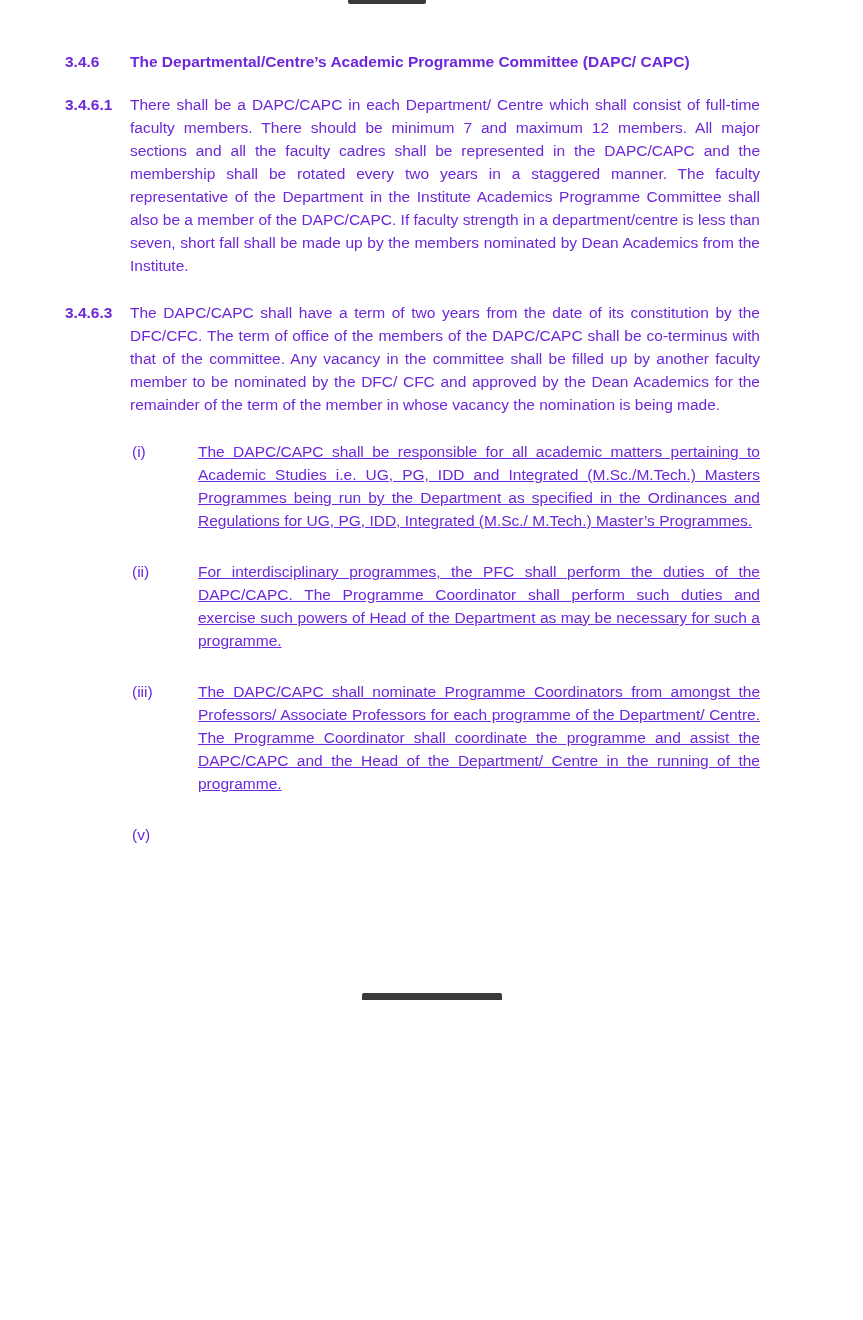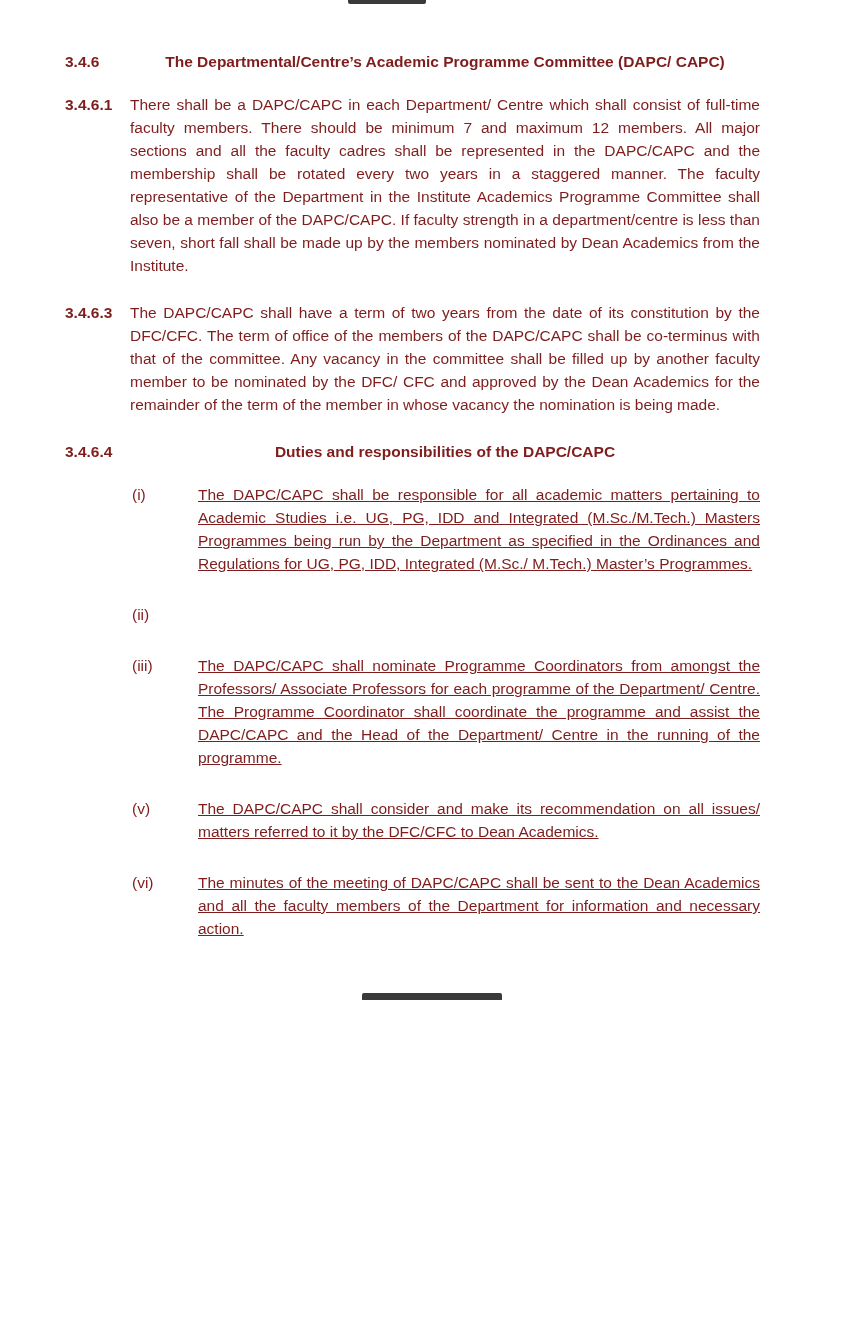--- a/index.html
+++ b/index.html
@@ -10,21 +10,21 @@
   .page {
     position: relative;
     width: 863px;
     height: 1000px;
     background: #ffffff;
     box-sizing: border-box;
     padding: 50px 103px 0 65px;
     font-family: "Liberation Sans", "DejaVu Sans", sans-serif;
     font-size: 15.5px;
     line-height: 23px;
-    color: #7f1d1d;
+    color: #6d28d9;
     overflow: hidden;
   }
   .edge-artifact {
     position: absolute;
     background: #3a3a3a;
   }
   .edge-top {
     top: 0; left: 348px; width: 78px; height: 4px;
     border-radius: 0 0 2px 2px;
   }
@@ -40,21 +40,21 @@
   .sec-num {
     width: 65px;
     flex-shrink: 0;
     font-weight: 700;
   }
   .sec-body {
     flex: 1;
     text-align: justify;
   }
   .sec.heading { margin-bottom: 20px; }
-  .sec.heading .sec-body { font-weight: 700; text-align: center; }
+  .sec.heading .sec-body { font-weight: 700; text-align: left; }
   .items { margin-left: 67px; }
   .item {
     display: flex;
     align-items: flex-start;
     margin-bottom: 28px;
   }
   .item-label {
     width: 66px;
     flex-shrink: 0;
   }
@@ -80,49 +80,41 @@
     <div class="sec-num">3.4.6.1</div>
     <div class="sec-body">There shall be a DAPC/CAPC in each Department/ Centre which shall consist of full-time faculty members. There should be minimum 7 and maximum 12 members. All major sections and all the faculty cadres shall be represented in the DAPC/CAPC and the membership shall be rotated every two years in a staggered manner.  The faculty representative of the Department in the Institute Academics Programme Committee shall also be a member of the DAPC/CAPC. If faculty strength in a department/centre is less than seven, short fall shall be made up by the members nominated by Dean Academics from the Institute.</div>
   </div>
 
 
   <div class="sec">
     <div class="sec-num">3.4.6.3</div>
     <div class="sec-body">The DAPC/CAPC shall have a term of two years from the date of its constitution by the DFC/CFC. The term of office of the members of the DAPC/CAPC shall be co-terminus with that of the committee. Any vacancy in the committee shall be filled up by another faculty member to be nominated by the DFC/ CFC and approved by the Dean Academics for the remainder of the term of the member in whose vacancy the nomination is being made.</div>
   </div>
 
-  <div class="sec heading">
-    <div class="sec-num">3.4.6.4</div>
-    <div class="sec-body">Duties and responsibilities of the DAPC/CAPC</div>
-  </div>
 
   <div class="items">
 
     <div class="item">
       <div class="item-label">(i)</div>
       <div class="item-body">The DAPC/CAPC shall be responsible for all academic matters pertaining to Academic Studies i.e. UG, PG, IDD and Integrated (M.Sc./M.Tech.) Masters Programmes being run by the Department as specified in the Ordinances and Regulations for UG, PG, IDD, Integrated  (M.Sc./ M.Tech.) Master’s Programmes.</div>
     </div>
 
     <div class="item">
       <div class="item-label">(ii)</div>
+      <div class="item-body">For interdisciplinary programmes, the PFC shall perform the duties of the DAPC/CAPC. The Programme Coordinator shall perform such duties and exercise such powers of Head of the Department as may be necessary for such a programme.</div>
     </div>
 
     <div class="item">
       <div class="item-label">(iii)</div>
       <div class="item-body">The DAPC/CAPC shall nominate Programme Coordinators from amongst the Professors/ Associate Professors for each programme of the Department/ Centre. The Programme Coordinator shall coordinate the programme and assist the DAPC/CAPC and the Head of the Department/ Centre in the running of the programme.</div>
     </div>
 
 
     <div class="item">
       <div class="item-label">(v)</div>
-      <div class="item-body">The DAPC/CAPC shall consider and make its recommendation on all issues/ matters referred to it by the DFC/CFC to Dean Academics.</div>
     </div>
 
-    <div class="item">
-      <div class="item-label">(vi)</div>
-      <div class="item-body">The minutes of the meeting of DAPC/CAPC shall be sent to the Dean Academics and all the faculty members of the Department for information and necessary action.</div>
-    </div>
 
   </div>
 
   <div class="edge-artifact edge-bottom"></div>
 
 </div>
 
 </body></html>

